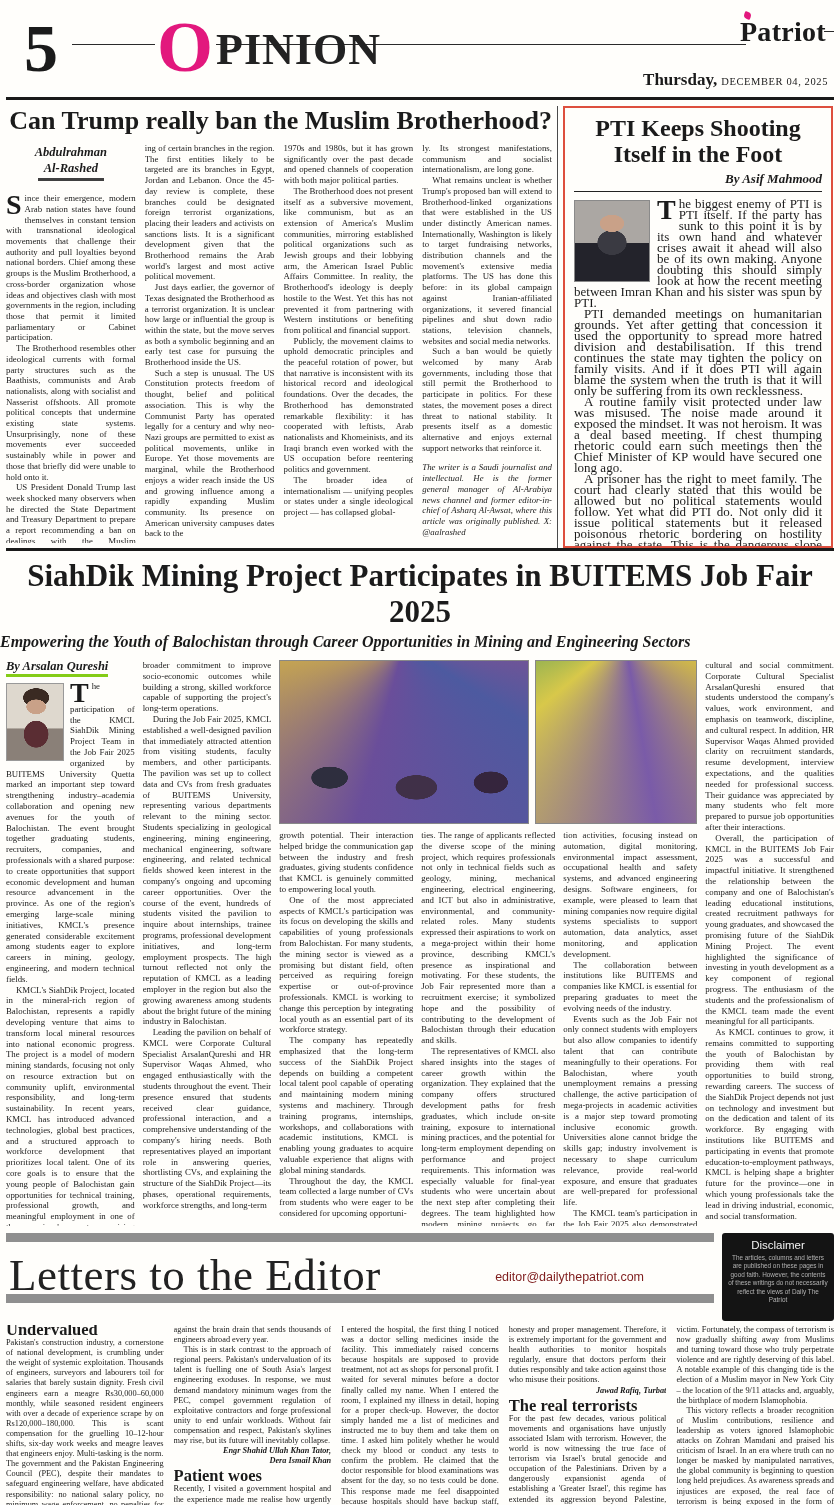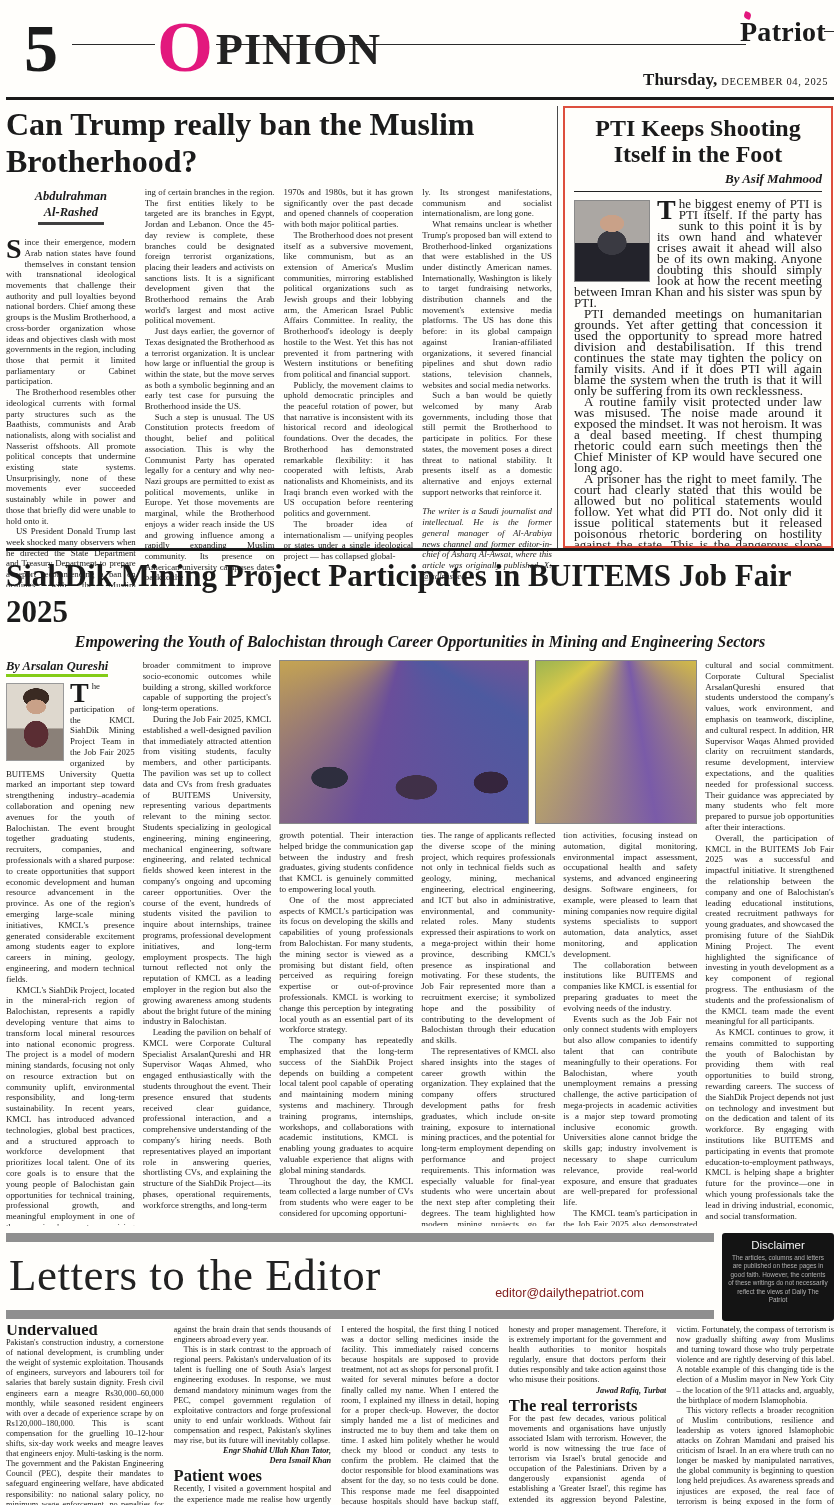--- a/index.html
+++ b/index.html
@@ -26,43 +26,43 @@
   p { margin:0; }
   .bodytext p { text-indent:10px; }
   .bodytext p:first-child { text-indent:0; }
   .dc-first > p:first-child::first-letter {
     float:left; font-size:28px; line-height:22px; padding:1px 3px 0 0; font-weight:bold;
   }
 
   
   .top-section { display:flex; padding:6px 6px 0; height:448px; box-sizing:border-box; }
   .trump-article { width:546px; }
-  .trump-article h1 { font-size:32px; text-align:left; margin:0 0 7px; font-weight:bold; }
+  .trump-article h1 { font-size:26px; text-align:right; margin:0 0 7px; font-weight:bold; }
   .cols4 { display:flex; gap:9px; height:400px; overflow:hidden;
            font-size:8.8px; line-height:10.7px; text-align:justify; }
   .col { flex:1; min-width:0; overflow:hidden; }
   .byline2 { text-align:center; font-weight:bold; font-style:italic; font-size:12.5px; line-height:1.25; margin:2px 0 12px; }
   .byline2 .ul { border-bottom:3px solid #404040; padding:0 6px 2px; display:inline-block; }
   .bio { font-style:italic; margin-top:9px; text-align:justify; }
   .vdiv { width:1px; background:#4a4a4a; margin:0 5px; }
 
   .pti-box { flex:1; border:2px solid #dd4f3e; margin-right:1px; padding:5px 9px 4px; overflow:hidden; background:#fffefb; }
   .pti-box h2 { text-align:center; font-size:24px; line-height:1.08; margin:3px 0 3px; font-weight:600; }
   .pti-byline { text-align:right; font-weight:bold; font-style:italic; font-size:13px; border-bottom:1.5px solid #222; padding-bottom:4px; margin-bottom:6px; }
   .pti-photo { float:left; width:74px; height:80px; margin:2px 7px 2px 0; border:1px solid #8a8a8a;
     background:
       radial-gradient(ellipse 20px 14px at 50% 28%, #c9a188 60%, rgba(0,0,0,0) 62%),
       radial-gradient(ellipse 26px 22px at 50% 52%, #3a3a42 55%, rgba(0,0,0,0) 57%),
       linear-gradient(#aba7a3 52%, #23232b 53%);
   }
   .pti-text { font-size:13px; line-height:11px; text-align:justify; }
 
   
-  .mining h1 { font-size:31px; text-align:left; margin:7px 6px 3px; font-weight:bold; }
-  .subtitle { text-align:center; font-style:italic; font-size:16px; margin:0 0 9px; font-weight:600; }
+  .mining h1 { font-size:31px; text-align:center; margin:7px 6px 3px; font-weight:bold; }
+  .subtitle { text-align:left; font-style:italic; font-size:16px; margin:0 0 9px; font-weight:600; }
   .mining-cols { display:flex; gap:8px; padding:0 6px; height:566px; overflow:hidden;
                  font-size:8.8px; line-height:10.8px; text-align:justify; }
   .mcol { flex:1; min-width:0; overflow:hidden; }
   .mmid { flex:3.25; display:flex; flex-direction:column; min-width:0; }
   .photo-row { display:flex; gap:6px; height:164px; margin-bottom:6px; }
   .ph { border:1px solid #888; }
   .ph-a { flex:1.55;
     background:
       radial-gradient(ellipse 30px 18px at 20% 72%, #2e2e3e 60%, rgba(0,0,0,0) 62%),
       radial-gradient(ellipse 34px 20px at 55% 78%, #403048 60%, rgba(0,0,0,0) 62%),
@@ -82,21 +82,21 @@
       radial-gradient(ellipse 16px 12px at 52% 30%, #c9a188 60%, rgba(0,0,0,0) 62%),
       radial-gradient(ellipse 22px 16px at 52% 18%, #3a2a22 58%, rgba(0,0,0,0) 60%),
       radial-gradient(ellipse 22px 24px at 52% 66%, #5a2d33 55%, rgba(0,0,0,0) 57%),
       linear-gradient(#ded8ce 58%, #8a8078 59%);
   }
 
   
   .letters-band { display:flex; gap:8px; padding:0 6px; margin-top:7px; height:88px; }
   .band-left { flex:1; position:relative; }
   .gray-bar { height:9px; background:#8f8f8f; }
-  .band-mid { position:relative; height:68px; }
+  .band-mid { position:relative; height:52px; }
   .letters-title { font-size:45px; line-height:66px; padding-left:3px; color:#222; letter-spacing:0.5px; }
   .letters-email { position:absolute; right:70px; bottom:10px; font-family:"Liberation Sans","DejaVu Sans",sans-serif; font-size:12.5px; color:#7f1d1d; }
   .disclaimer { width:112px; background:#141414; color:#fff; border-radius:3px; padding:6px 6px; box-sizing:border-box; align-self:center; height:88px; }
   .d-title { text-align:center; font-family:"Liberation Sans","DejaVu Sans",sans-serif; font-size:11.5px; margin-bottom:3px; color:#f2f2f2; }
   .d-text { font-family:"Liberation Sans","DejaVu Sans",sans-serif; font-size:6.4px; line-height:8.4px; color:#b2b2b2; text-align:center; }
 
   
   .letters-body { display:flex; gap:10px; padding:4px 6px 0; height:198px; overflow:hidden;
                   font-size:8.3px; line-height:10.1px; text-align:justify; }
   .lcol { flex:1; min-width:0; overflow:hidden; }

